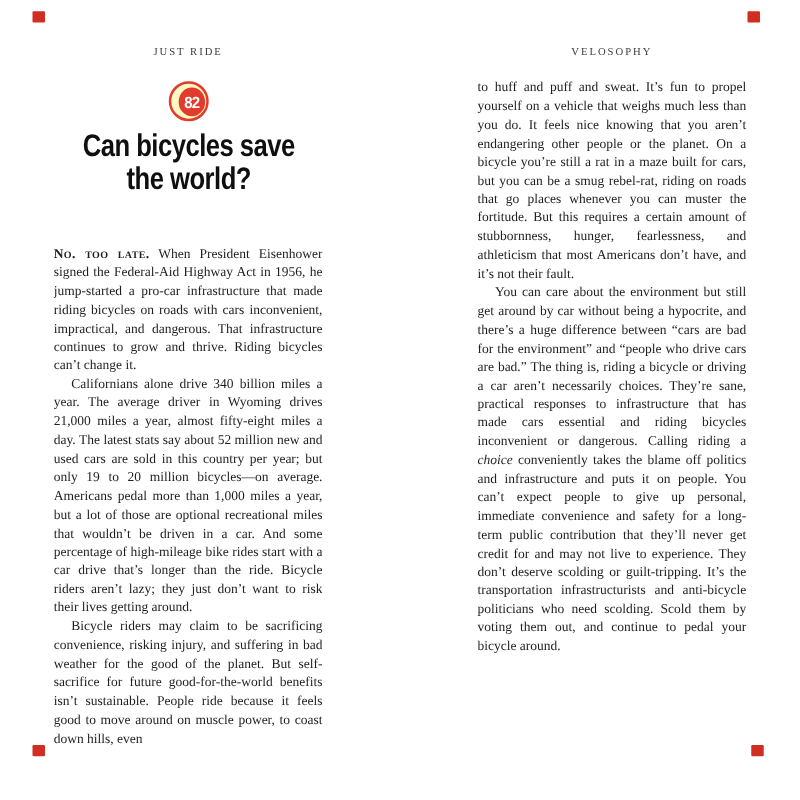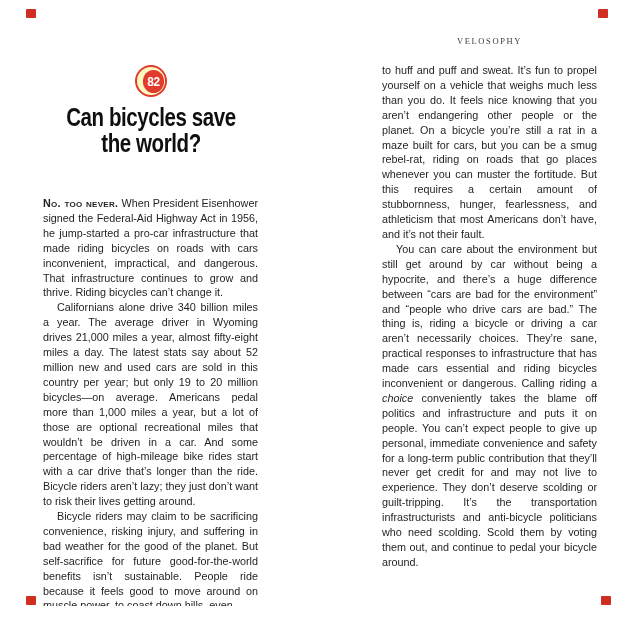--- a/index.html
+++ b/index.html
@@ -43,21 +43,21 @@
   .chapter-title{
     position:absolute;top:104px;left:50%;transform:translateX(-50%) scaleX(.82);
     transform-origin:center top;
     width:260px;text-align:center;color:#0f0f0f;
     font-family:"Liberation Sans", sans-serif;font-weight:bold;
     font-size:25px;line-height:26px;letter-spacing:-0.5px;white-space:nowrap;
   }
 
   .body-text{
     position:absolute;left:0;width:215px;
-    font-family:Liberation Sans, sans-serif;font-size:10.8px;line-height:14.9px;
+    font-family:Liberation Serif, serif;font-size:10.8px;line-height:14.9px;
     color:#1f1f1f;
   }
   .page.left  .body-text{top:196px;height:410px;overflow:hidden;}
   .page.right .body-text{top:63px;}
 
   .para{margin:0;text-align:justify;}
   .para.indent{text-indent:14px;}
   .run-lead{font-weight:bold;font-variant:small-caps;letter-spacing:.3px;}
   .run-italic{font-style:italic;}
 
@@ -71,32 +71,33 @@
 <body>
 
 <div class="spread">
 
   <div class="corner tl"></div>
   <div class="corner tr"></div>
   <div class="corner bl"></div>
   <div class="corner br"></div>
 
   <div class="page left">
+    <div class="running-head">JUST RIDE</div>
 
     <div class="badge">
       <div class="badge-inner">82</div>
     </div>
 
     <div class="chapter-title">
         <div>Can bicycles save</div>
         <div>the world?</div>
       </div>
 
     <div class="body-text">
-        <p class="para"><span class="run-lead">No. too never.</span><span> When President Eisenhower signed the Federal-Aid Highway Act in 1956, he jump-started a pro-car infrastructure that made riding bicycles on roads with cars inconvenient, impractical, and dangerous. That infrastructure continues to grow and thrive. Riding bicycles can’t change it.</span></p>
+        <p class="para"><span class="run-lead">No. too late.</span><span> When President Eisenhower signed the Federal-Aid Highway Act in 1956, he jump-started a pro-car infrastructure that made riding bicycles on roads with cars inconvenient, impractical, and dangerous. That infrastructure continues to grow and thrive. Riding bicycles can’t change it.</span></p>
         <p class="para indent"><span>Californians alone drive 340 billion miles a year. The average driver in Wyoming drives 21,000 miles a year, almost fifty-eight miles a day. The latest stats say about 52 million new and used cars are sold in this country per year; but only 19 to 20 million bicycles—on average. Americans pedal more than 1,000 miles a year, but a lot of those are optional recreational miles that wouldn’t be driven in a car. And some percentage of high-mileage bike rides start with a car drive that’s longer than the ride. Bicycle riders aren’t lazy; they just don’t want to risk their lives getting around.</span></p>
         <p class="para indent"><span>Bicycle riders may claim to be sacrificing convenience, risking injury, and suffering in bad weather for the good of the planet. But self-sacrifice for future good-for-the-world benefits isn’t sustainable. People ride because it feels good to move around on muscle power, to coast down hills, even</span></p>
       </div>
 
   </div>
 
   <div class="page right">
     <div class="running-head">VELOSOPHY</div>
 
     <div class="body-text">

